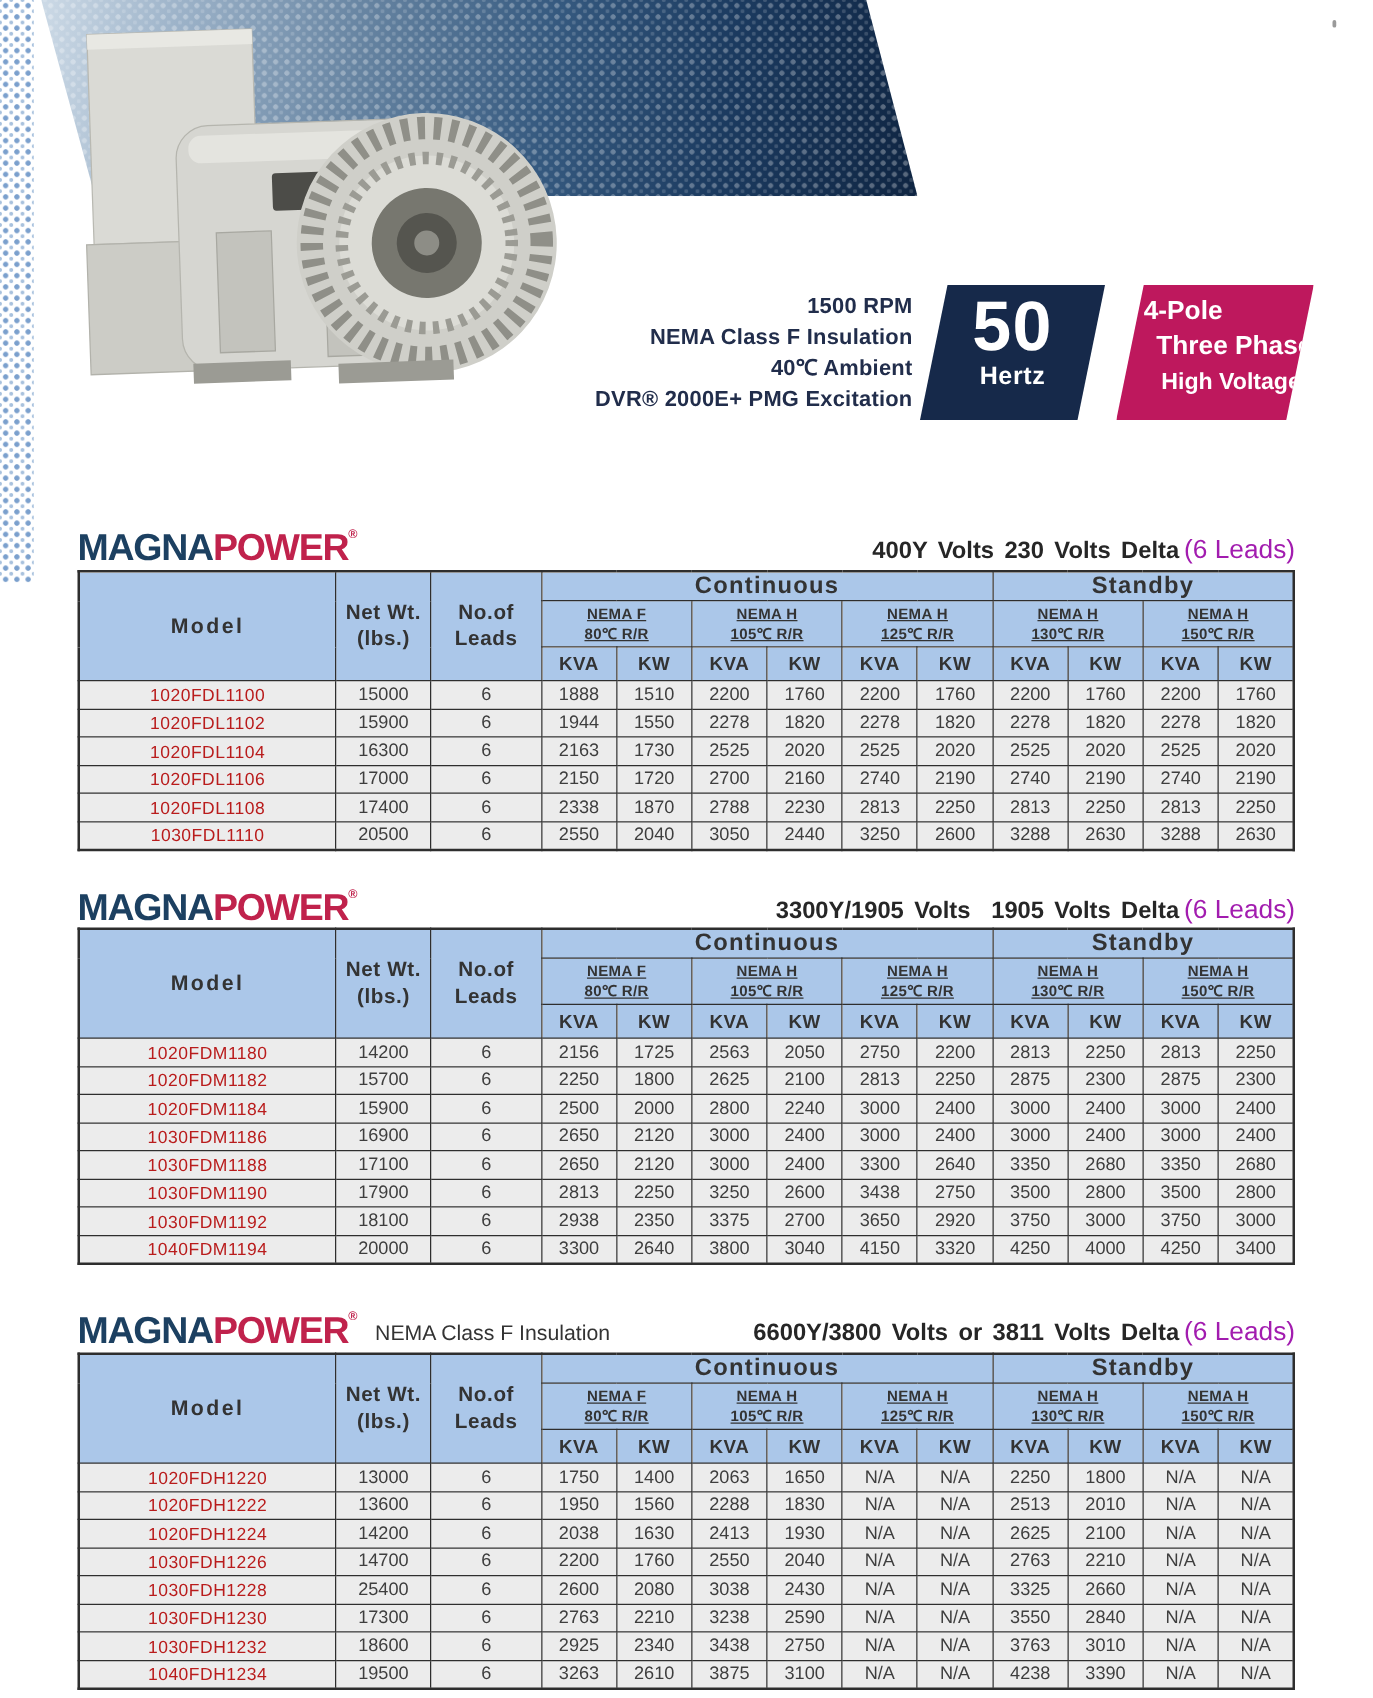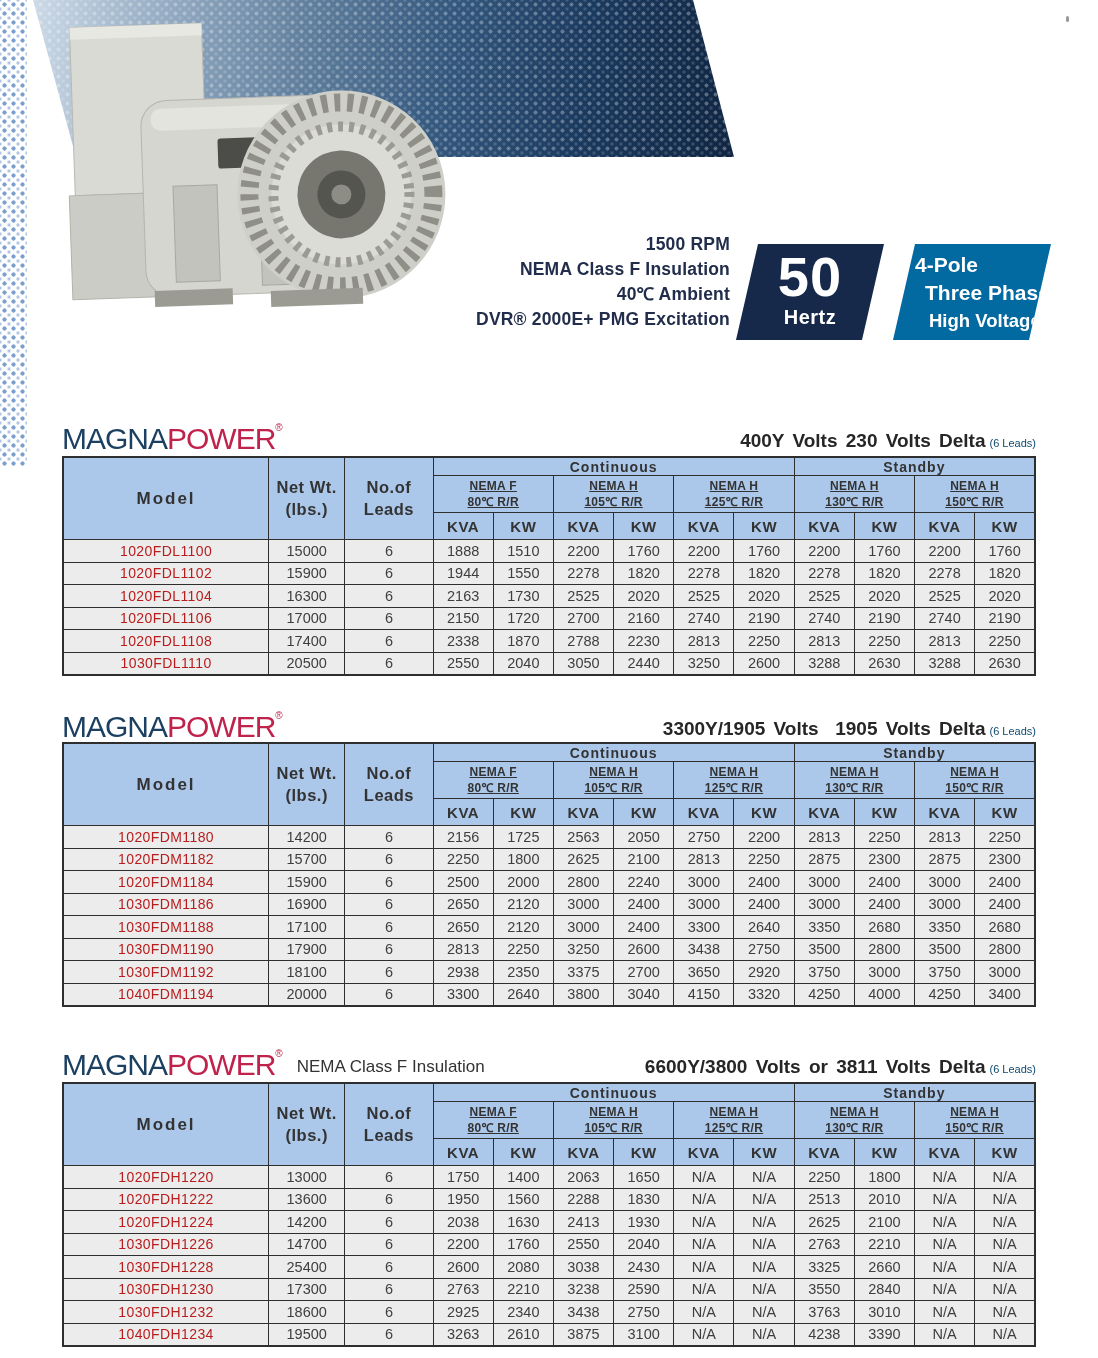--- a/index.html
+++ b/index.html
@@ -17,51 +17,51 @@
     background-image:
       radial-gradient(circle,rgba(255,255,255,.30) 1.8px,rgba(255,255,255,0) 2.3px),
       radial-gradient(circle,rgba(255,255,255,.16) 1.4px,rgba(255,255,255,0) 1.9px),
       linear-gradient(97deg,#cfdce8 0%,#9db3c9 16%,#63819f 38%,#35597f 58%,#1b3a5f 78%,#0f2542 100%);
     background-size:9px 9px,9px 9px,100% 100%;background-position:0 0,4.5px 4.5px,0 0;}
   .machine{position:absolute;left:22px;top:6px;}
 
   .specs{position:absolute;top:232px;right:368px;width:480px;text-align:right;
     font-size:17.5px;font-weight:bold;color:#212d4b;line-height:25px;letter-spacing:.2px;}
 
-  .badge{position:absolute;top:244px;height:96px;color:#fff;
+  .badge{position:absolute;top:228px;height:108px;color:#fff;
     clip-path:polygon(22px 0,100% 0,calc(100% - 22px) 100%,0 100%);}
   .badge-freq{left:736px;width:148px;background:#16294a;text-align:center;}
   .badge-freq .num{font-size:56px;font-weight:bold;line-height:1;margin-top:5px;letter-spacing:1px;}
   .badge-freq .unit{font-size:20px;font-weight:bold;margin-top:1px;letter-spacing:.5px;}
-  .badge-info{left:893px;width:158px;background:#0369a1;padding-top:7px;box-sizing:border-box;}
+  .badge-info{left:893px;width:158px;background:#be185d;padding-top:7px;box-sizing:border-box;}
   .badge-info div{font-weight:bold;line-height:28px;white-space:nowrap;}
   .badge-info div:nth-child(1){padding-left:22px;font-size:21px;}
   .badge-info div:nth-child(2){padding-left:32px;font-size:21px;}
   .badge-info div:nth-child(3){padding-left:36px;font-size:18.5px;}
   .speck{position:absolute;left:1066px;top:16px;width:3px;height:6px;background:#9a9a9a;border-radius:2px;}
 
   
   .sec-head{position:absolute;left:62px;width:974px;height:44px;display:flex;align-items:flex-end;}
-  .logo{font-weight:normal;font-size:30px;line-height:1;letter-spacing:-1px;white-space:nowrap;}
+  .logo{font-weight:bold;font-size:30px;line-height:1;letter-spacing:-1px;white-space:nowrap;}
   .logo .m{color:#1c4061;}
   .logo .p{color:#c0224c;}
   .logo sup{font-size:10px;color:#c0224c;vertical-align:top;position:relative;top:-1px;letter-spacing:0;}
   .note{font-size:17px;color:#333;margin-left:14px;padding-bottom:3px;white-space:nowrap;}
   .sec-title{margin-left:auto;padding-bottom:2px;white-space:nowrap;}
   .sec-title .t-bold{font-size:19px;font-weight:bold;color:#262626;word-spacing:3px;white-space:pre-wrap;}
-  .sec-title .suffix{font-size:11px;color:#0c4a6e;margin-left:4px;}
+  .sec-title .suffix{font-size:21px;color:#a21caf;margin-left:4px;}
 
   
   .tbl{position:absolute;left:62px;}
   table.spec-table{border-collapse:collapse;table-layout:fixed;border:2px solid #2e2e2e;width:974px;}
   .spec-table th,.spec-table td{border:1px solid #2e2e2e;text-align:center;padding:0;overflow:hidden;}
   .spec-table thead th{background:#abc7e9;color:#333;font-weight:bold;}
   .h-model{font-size:17px;letter-spacing:2px;}
   .h-wt,.h-leads{font-size:16.5px;line-height:1.3;letter-spacing:.5px;}
-  .h-duty{font-size:14px;height:17px;letter-spacing:1px;}
+  .h-duty{font-size:19px;height:17px;letter-spacing:1px;}
   .h-nema{font-size:12px;line-height:1.35;height:36px;letter-spacing:.3px;text-decoration:underline;}
   .h-unit{font-size:15px;height:26px;letter-spacing:.5px;}
   .spec-table tbody td{background:#ececec;height:21.5px;font-size:14.5px;color:#3e3e3e;}
   .spec-table td.c-model{font-size:14px;color:#b91c1c;letter-spacing:.4px;}
 </style>
 </head>
 <body>
 
 <div id="page">
 

